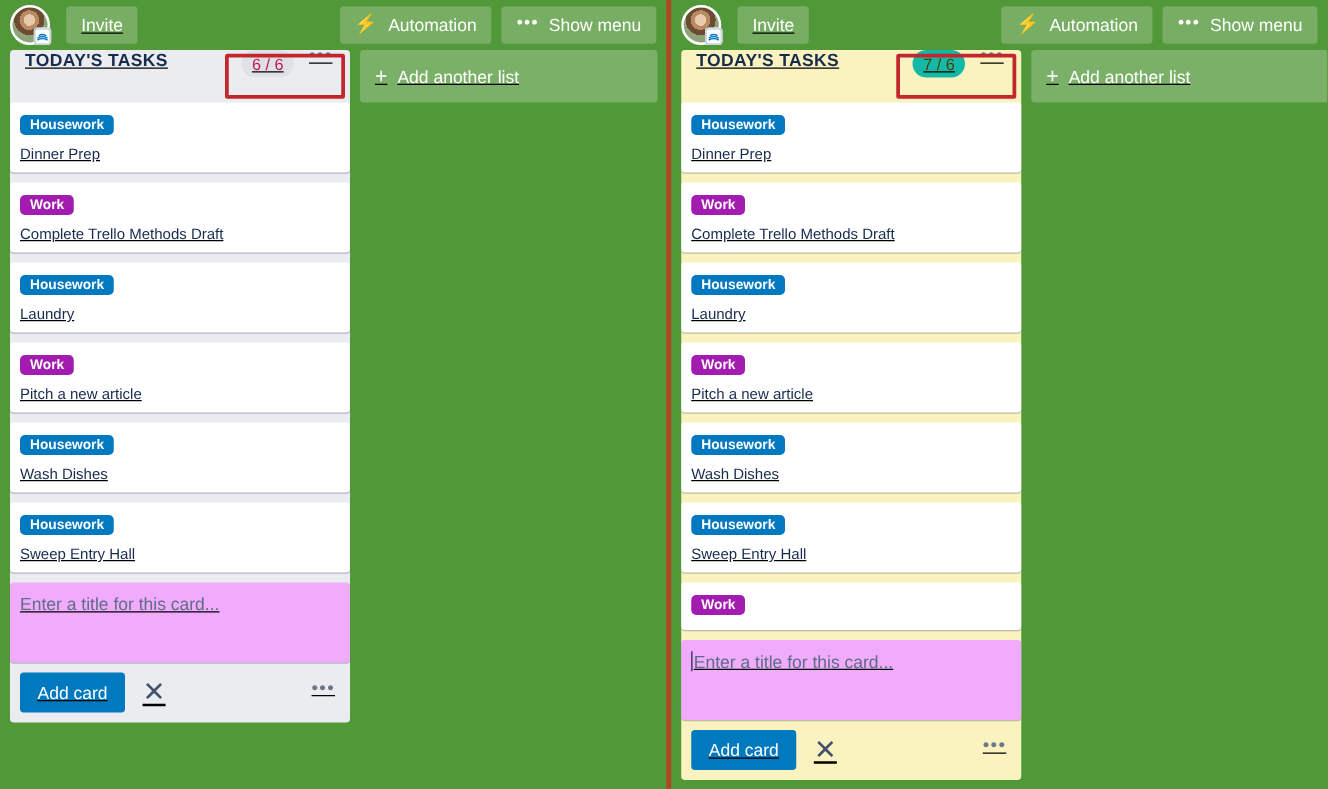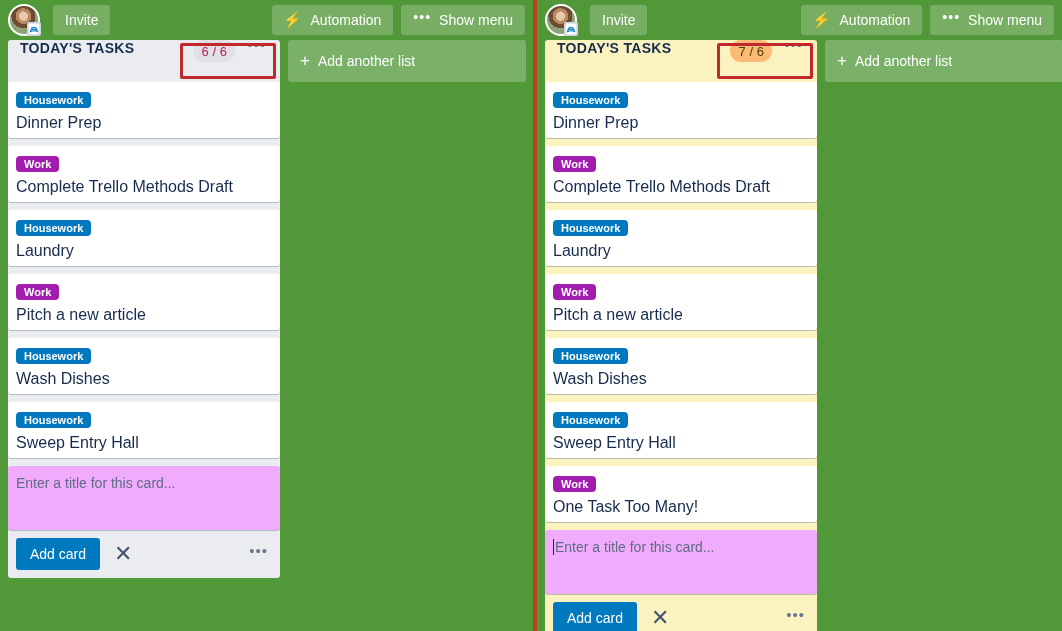--- a/index.html
+++ b/index.html
@@ -10,20 +10,21 @@
     overflow: hidden;
     font-family: "Liberation Sans", sans-serif;
     background: #519839;
   }
 
   .screen {
     position: relative;
     width: 1062px;
     height: 596px;
     display: flex;
+    text-decoration: underline;
   }
 
   
   .panel {
     position: relative;
     height: 631px;
     background: #519839;
     overflow: hidden;
   }
   .panel-left  { width: 533px; }
@@ -166,21 +167,21 @@
     align-items: center;
     justify-content: center;
     min-width: 42px;
     height: 22px;
     border-radius: 11px;
     font-size: 13px;
     padding: 0 8px;
     margin-right: 12px;
   }
   .counter-ok    { background: #dfe1e6; color: #be185d; }
-  .counter-over  { background: #fdba74; color: #4a3f00; }
+  .counter-over  { background: #14b8a6; color: #4a3f00; }
 
   .list-menu-dots {
     color: #6b778c;
     font-size: 15px;
     letter-spacing: 1px;
     line-height: 1;
     cursor: pointer;
     padding-right: 6px;
     transform: translateY(-3px);
   }
@@ -205,21 +206,21 @@
     padding: 0 8px;
     font-size: 11px;
     font-weight: bold;
     color: #ffffff;
     margin-bottom: 6px;
   }
   .label-blue { background: #0079bf; }
   .label-red  { background: #a21caf; }
 
   .card-title {
-    font-size: 16px;
+    font-size: 12px;
     color: #172b4d;
     line-height: 18px;
   }
 
   
   .composer {
     background: #f0abfc;
     border-radius: 3px;
     box-shadow: 0 1px 0 rgba(9,30,66,0.25);
     min-height: 64px;
@@ -459,21 +460,20 @@
             <div class="card-title">Wash Dishes</div>
           </div>
 
           <div class="card">
             <span class="label label-blue">Housework</span>
             <div class="card-title">Sweep Entry Hall</div>
           </div>
 
           <div class="card">
             <span class="label label-red">Work</span>
-            <div class="card-title">One Task Too Many!</div>
           </div>
 
           <div class="composer">
             <div class="composer-placeholder">
               <span class="caret"></span><span>Enter a title for this card...</span>
             </div>
           </div>
 
         </div>
 

